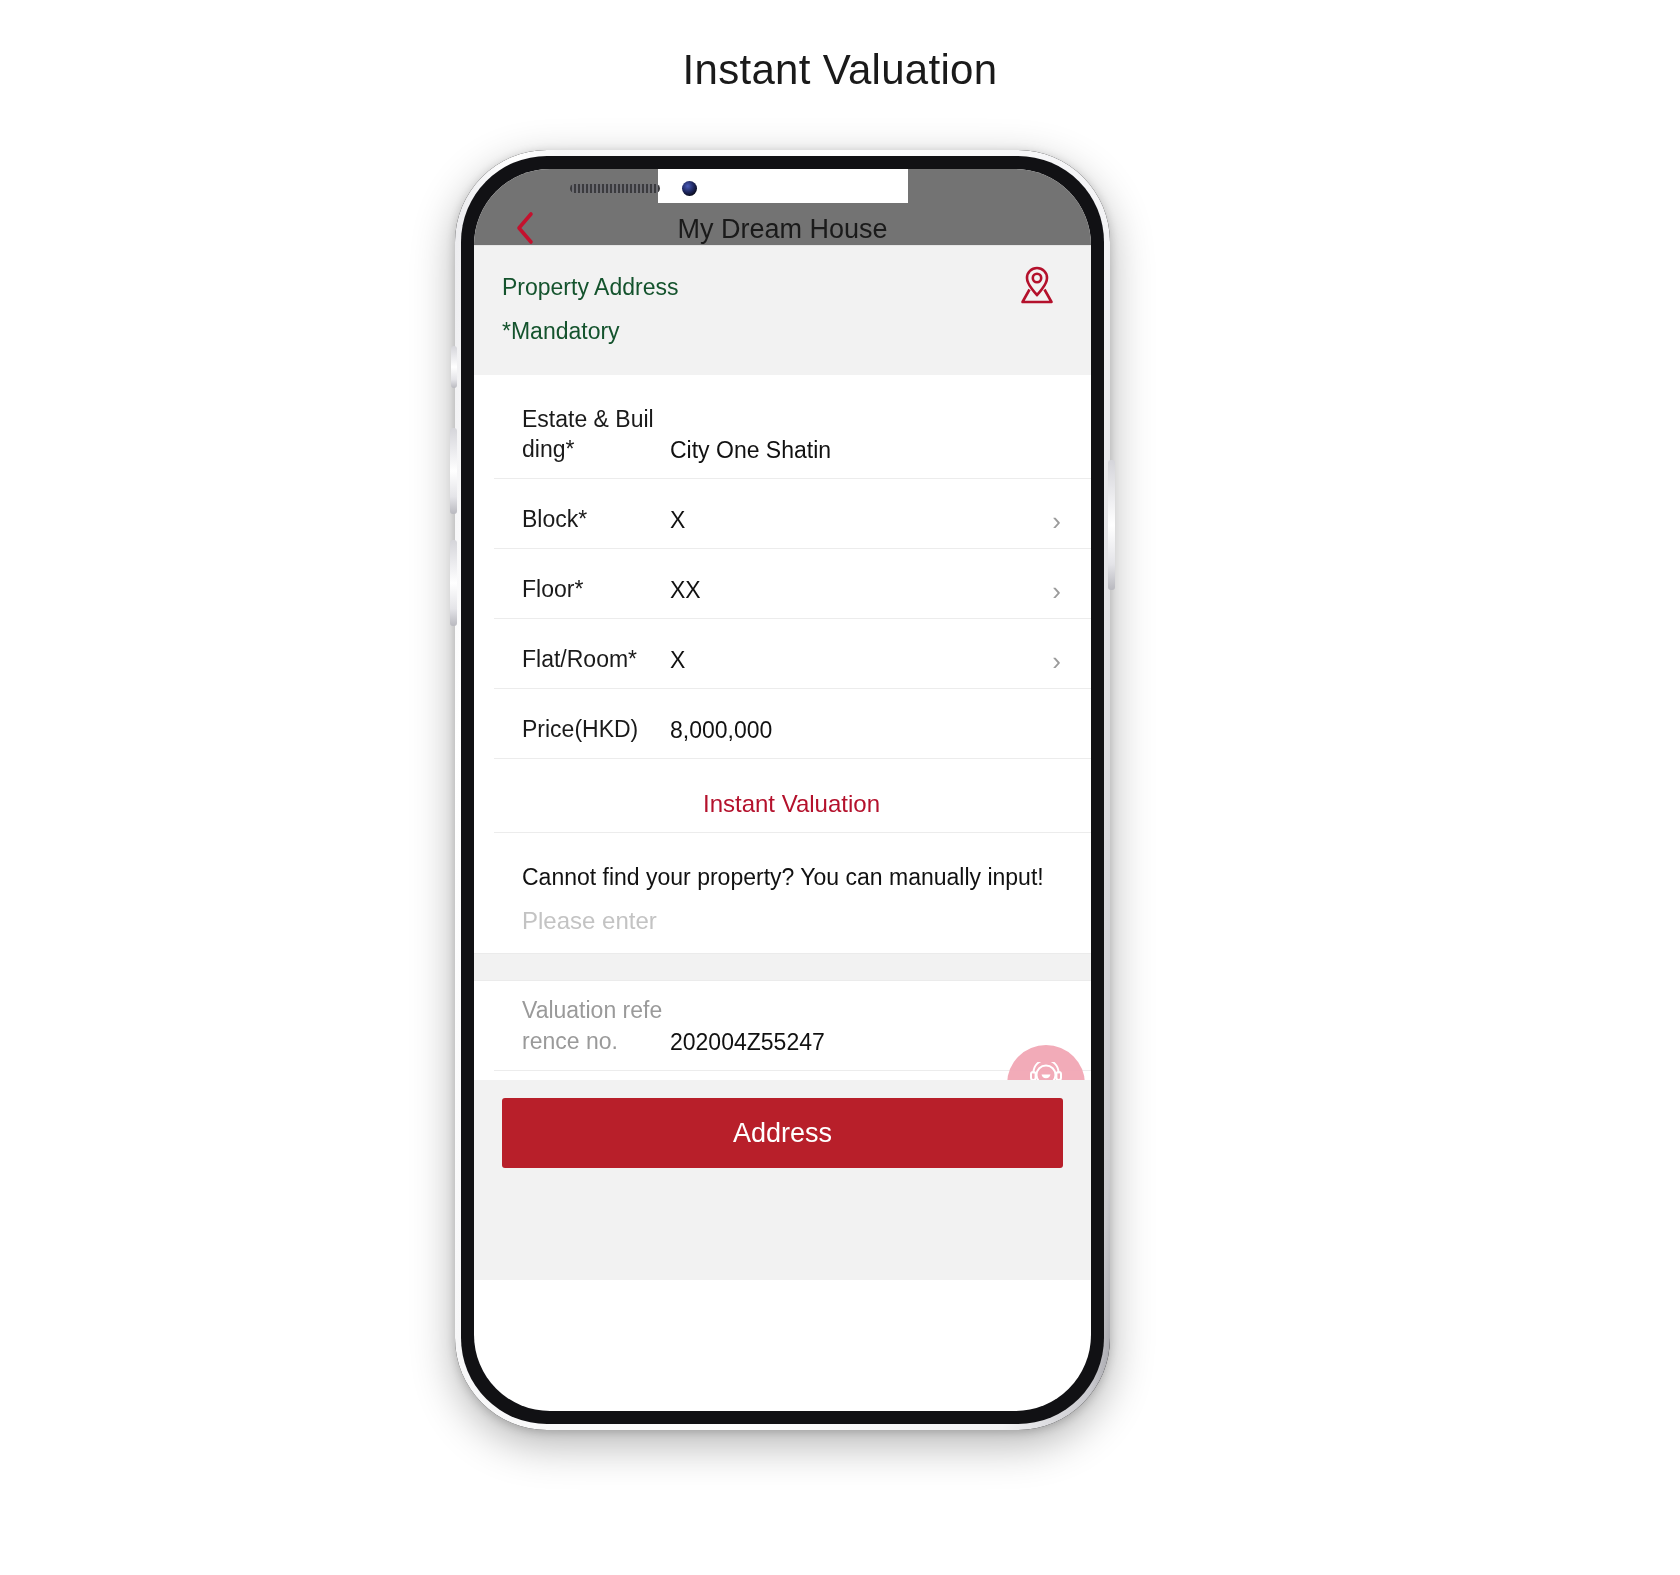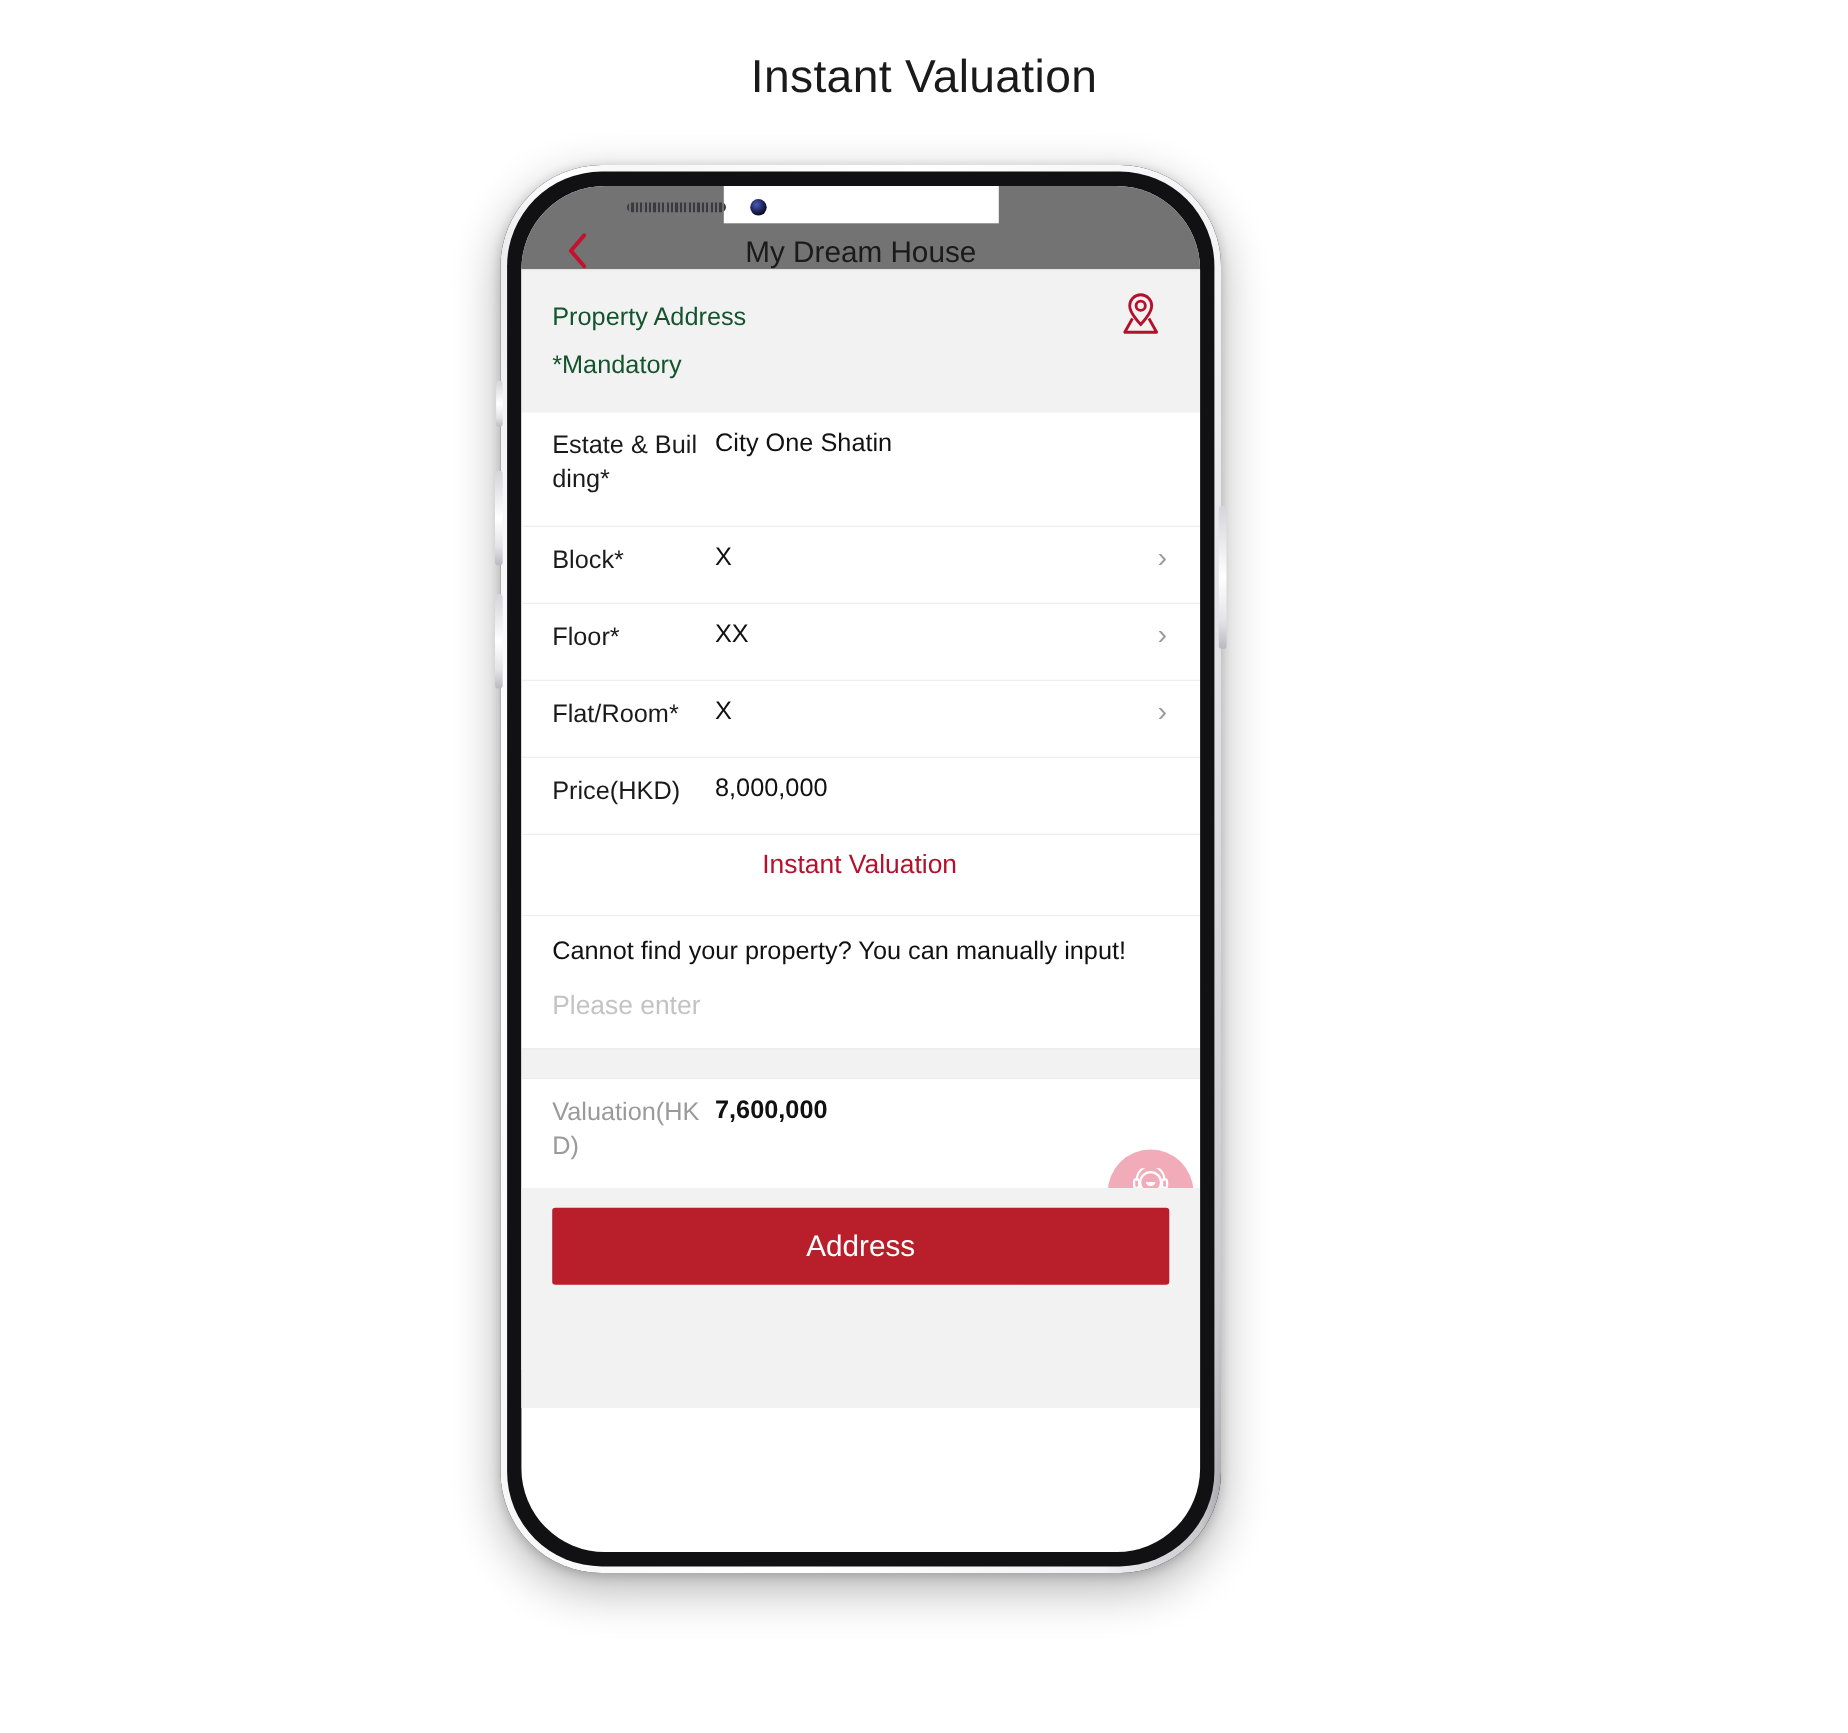--- a/index.html
+++ b/index.html
@@ -179,26 +179,27 @@
     line-height: 1.9;
   }
   .pin-icon {
     position: absolute;
     right: 32px;
     top: 18px;
   }
 
   .row {
     display: flex;
-    align-items: flex-start;
+    align-items: flex-end;
     min-height: 70px;
     border-bottom: 1px solid #ececec;
     padding: 14px 30px 14px 28px;
     box-sizing: border-box;
     background: #fff;
+    margin-left: 20px;
   }
   .row .label {
     width: 142px;
     flex: 0 0 142px;
     font-size: 23px;
     color: #1a1a1a;
     line-height: 1.32;
     word-break: break-all;
     padding-right: 6px;
   }
@@ -388,24 +389,20 @@
           <div class="row note">
             <div class="text">Cannot find your property? You can manually input!</div>
           </div>
 
           <div class="row input">
             <div class="placeholder">Please enter</div>
           </div>
 
           <div class="gap-band"></div>
 
-          <div class="row muted tall">
-            <div class="label">Valuation(HKD)</div>
-            <div class="value bold">7,600,000</div>
-          </div>
 
           <div class="row muted">
             <div class="label">Valuation reference no.</div>
             <div class="value">202004Z55247</div>
           </div>
 
           <div class="row muted">
             <div class="label">Valuation</div>
             <div class="value">2020/04/28</div>
           </div>

